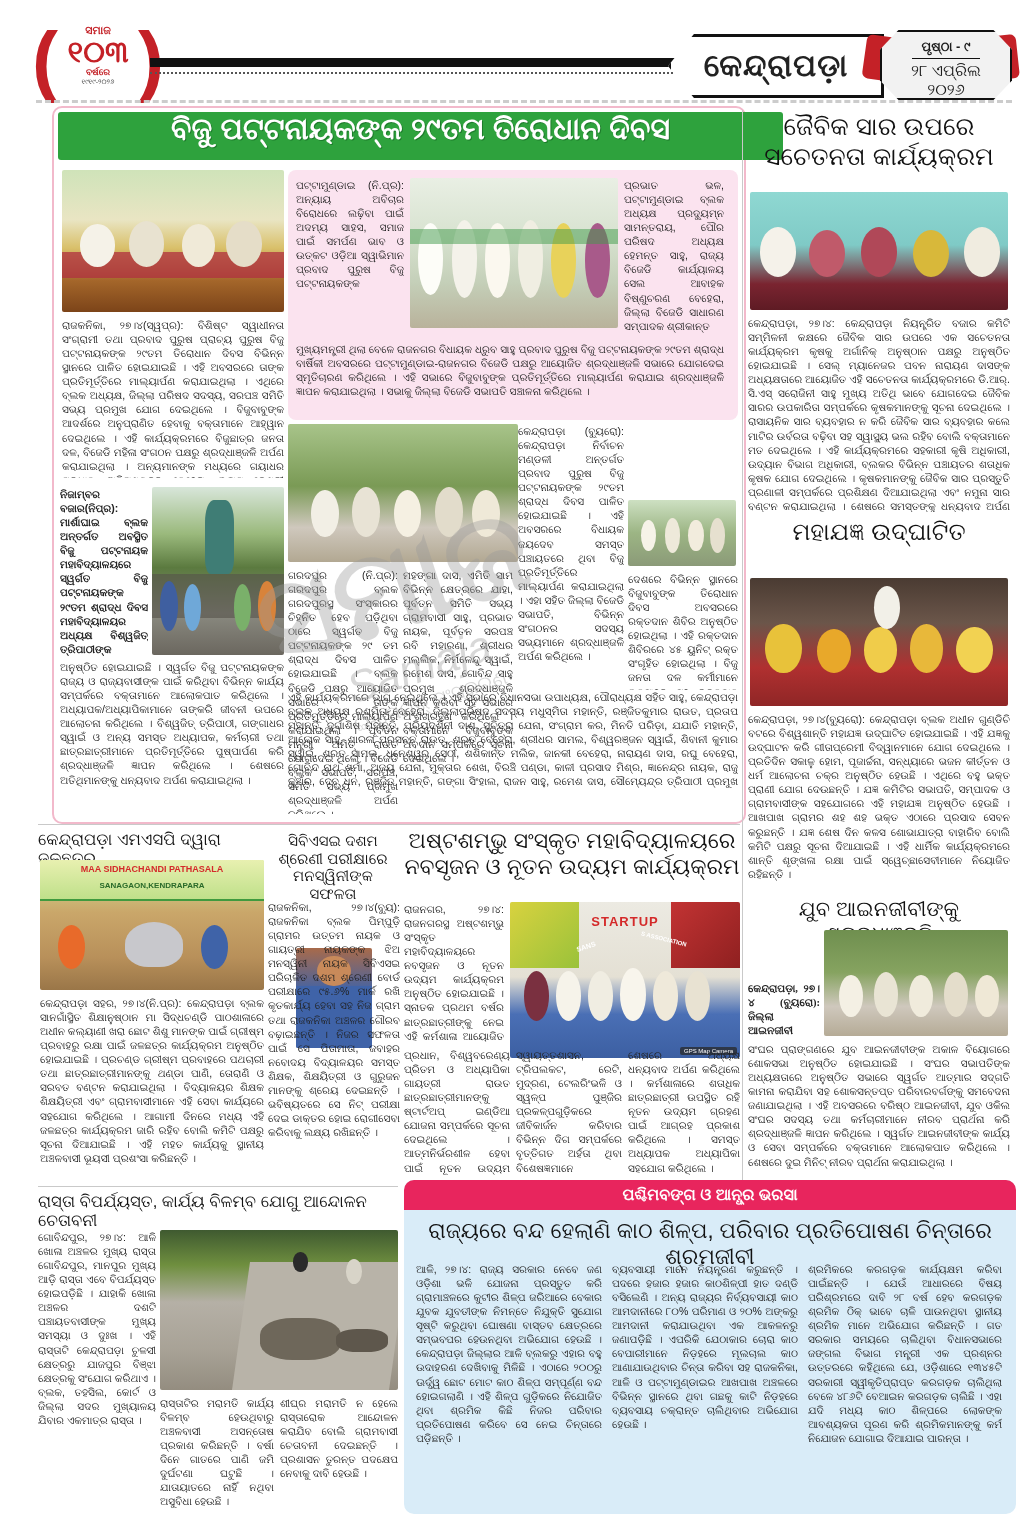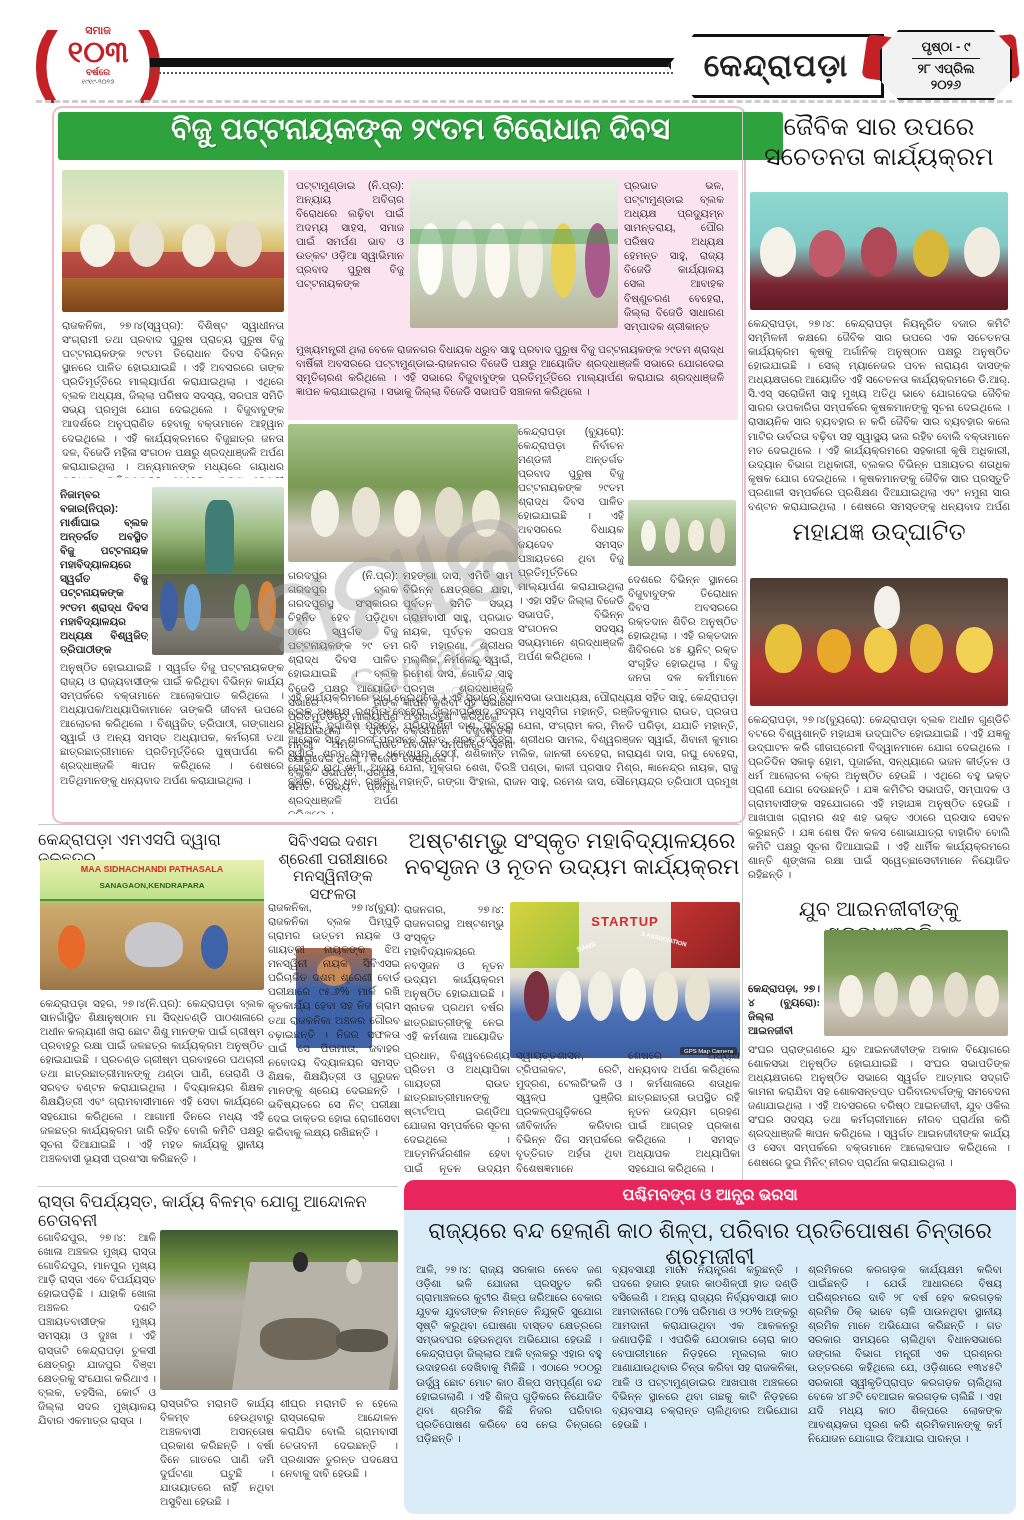--- a/index.html
+++ b/index.html
@@ -26,28 +26,28 @@
           clip-path:polygon(0 50%,12% 0,100% 0,100% 100%,12% 100%);display:flex;align-items:center;justify-content:center;}
   #banner span{font-size:31px;font-weight:bold;color:#222;letter-spacing:1px;text-align:right;}
   #datebox{left:872px;top:30px;width:138px;height:66px;}
   #datebox .dia{position:absolute;background:#c42127;width:118px;height:44px;border-radius:6px;}
   #datebox .d1{left:-8px;top:12px;transform:rotate(8deg);}
   #datebox .d2{left:28px;top:10px;transform:rotate(-6deg);}
   #datebox .card{position:absolute;left:8px;top:0;width:128px;height:66px;background:#f2f2f2;border:2px solid #111;
                  clip-path:polygon(14% 0,86% 0,100% 28%,100% 72%,86% 100%,14% 100%,0 72%,0 28%);
                  text-align:center;}
   #datebox .pg{font-size:13px;font-weight:bold;margin-top:7px;border-bottom:1.5px solid #111;display:inline-block;padding:0 10px 3px;}
-  #datebox .dt{font-size:13px;font-weight:bold;line-height:1.2;margin-top:2px;}
+  #datebox .dt{font-size:16px;font-weight:normal;line-height:1.2;margin-top:2px;}
 
   
   #mainbox{left:52px;top:106px;width:690px;height:714px;border:2px solid #f2b9cb;border-radius:10px;}
   #main-hl{left:58px;top:112px;width:725px;height:48px;background:#2ea23d;border-radius:3px;
            display:flex;align-items:flex-start;justify-content:center;}
   #main-hl span{color:#fff;font-size:30px;font-weight:bold;text-shadow:1px 1px 0 #1d7a2b;}
-  #pinkbox{left:288px;top:170px;width:450px;height:250px;background:#fbe3ef;border-radius:0;padding:13px;box-sizing:border-box;}
+  #pinkbox{left:288px;top:170px;width:450px;height:250px;background:#fbe3ef;border-radius:8px;padding:13px;box-sizing:border-box;}
 
   
   #woodbox{left:404px;top:1180px;width:612px;height:334px;background:#d9ecf8;border-radius:10px;}
   #wood-kicker{left:404px;top:1180px;width:612px;height:30px;background:#e8255d;border-radius:10px 10px 0 0;
                display:flex;align-items:center;justify-content:center;}
   #wood-kicker span{color:#fff;font-weight:bold;font-size:16px;}
 
   
   .ph .strip{position:absolute;left:0;right:0;}
   .ph .blob{position:absolute;border-radius:50%;}

